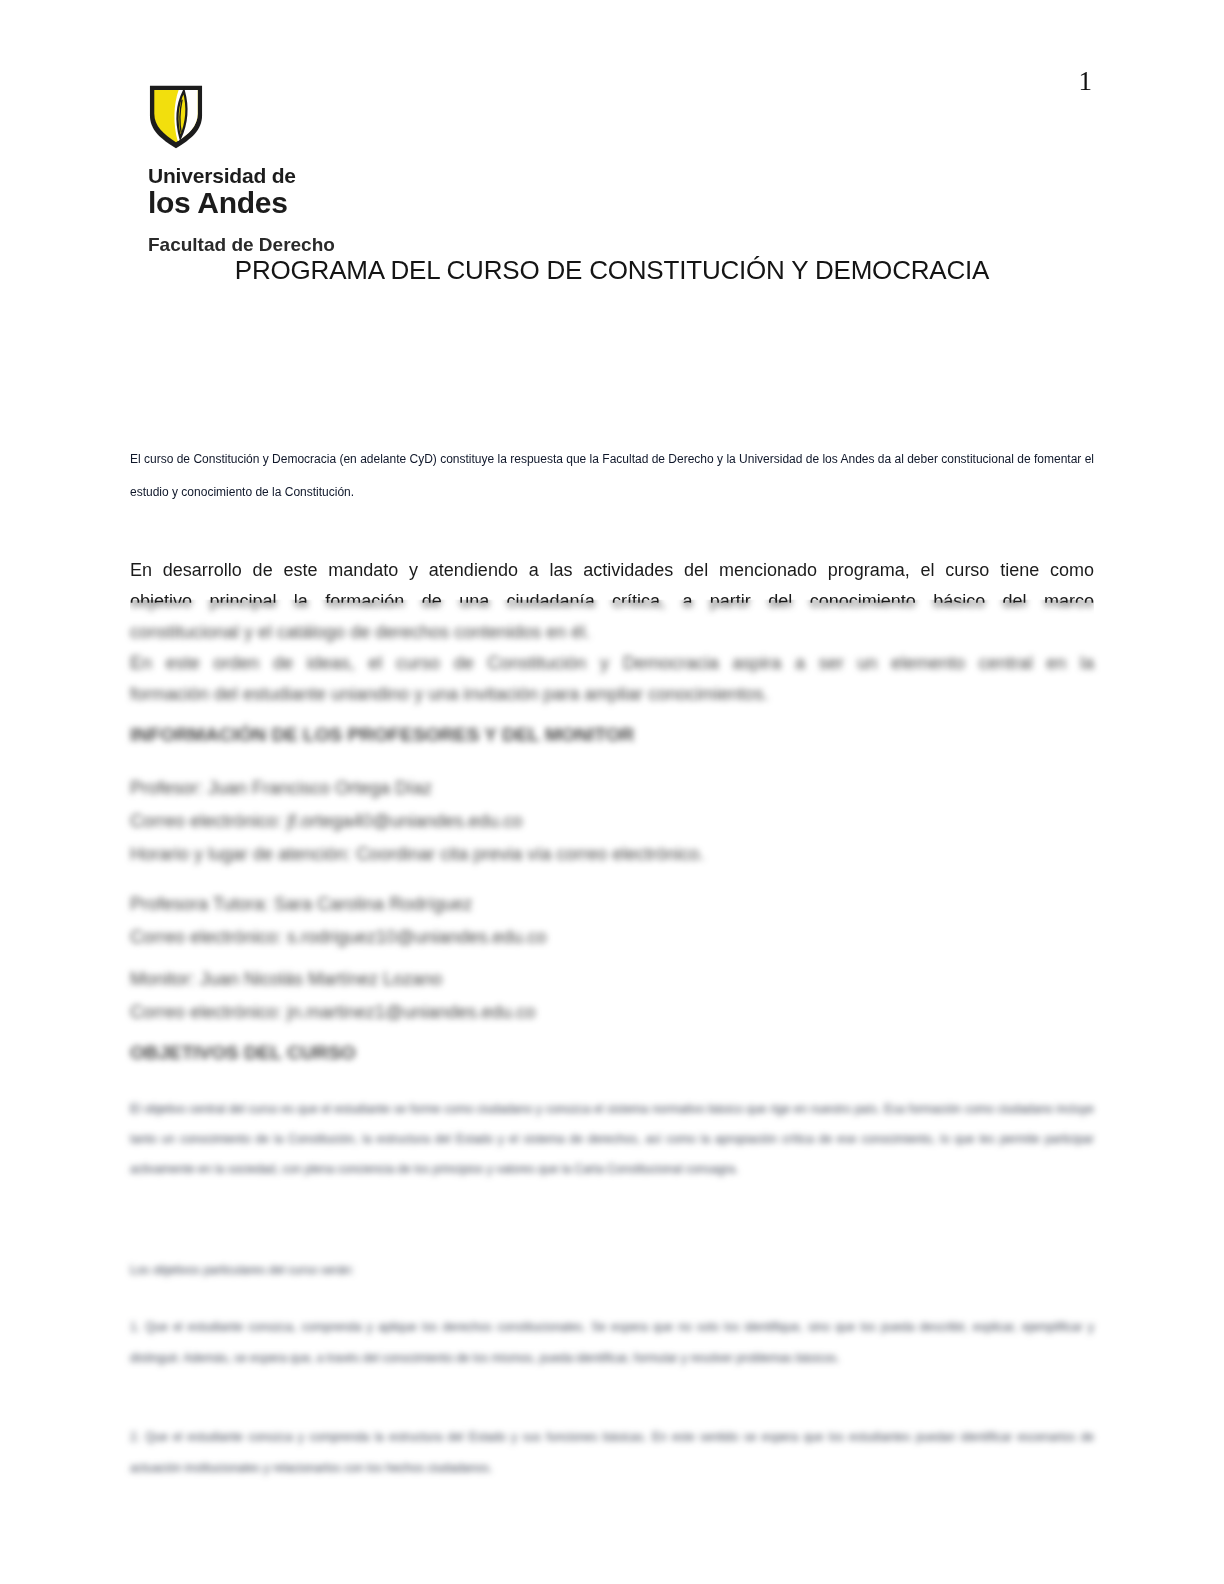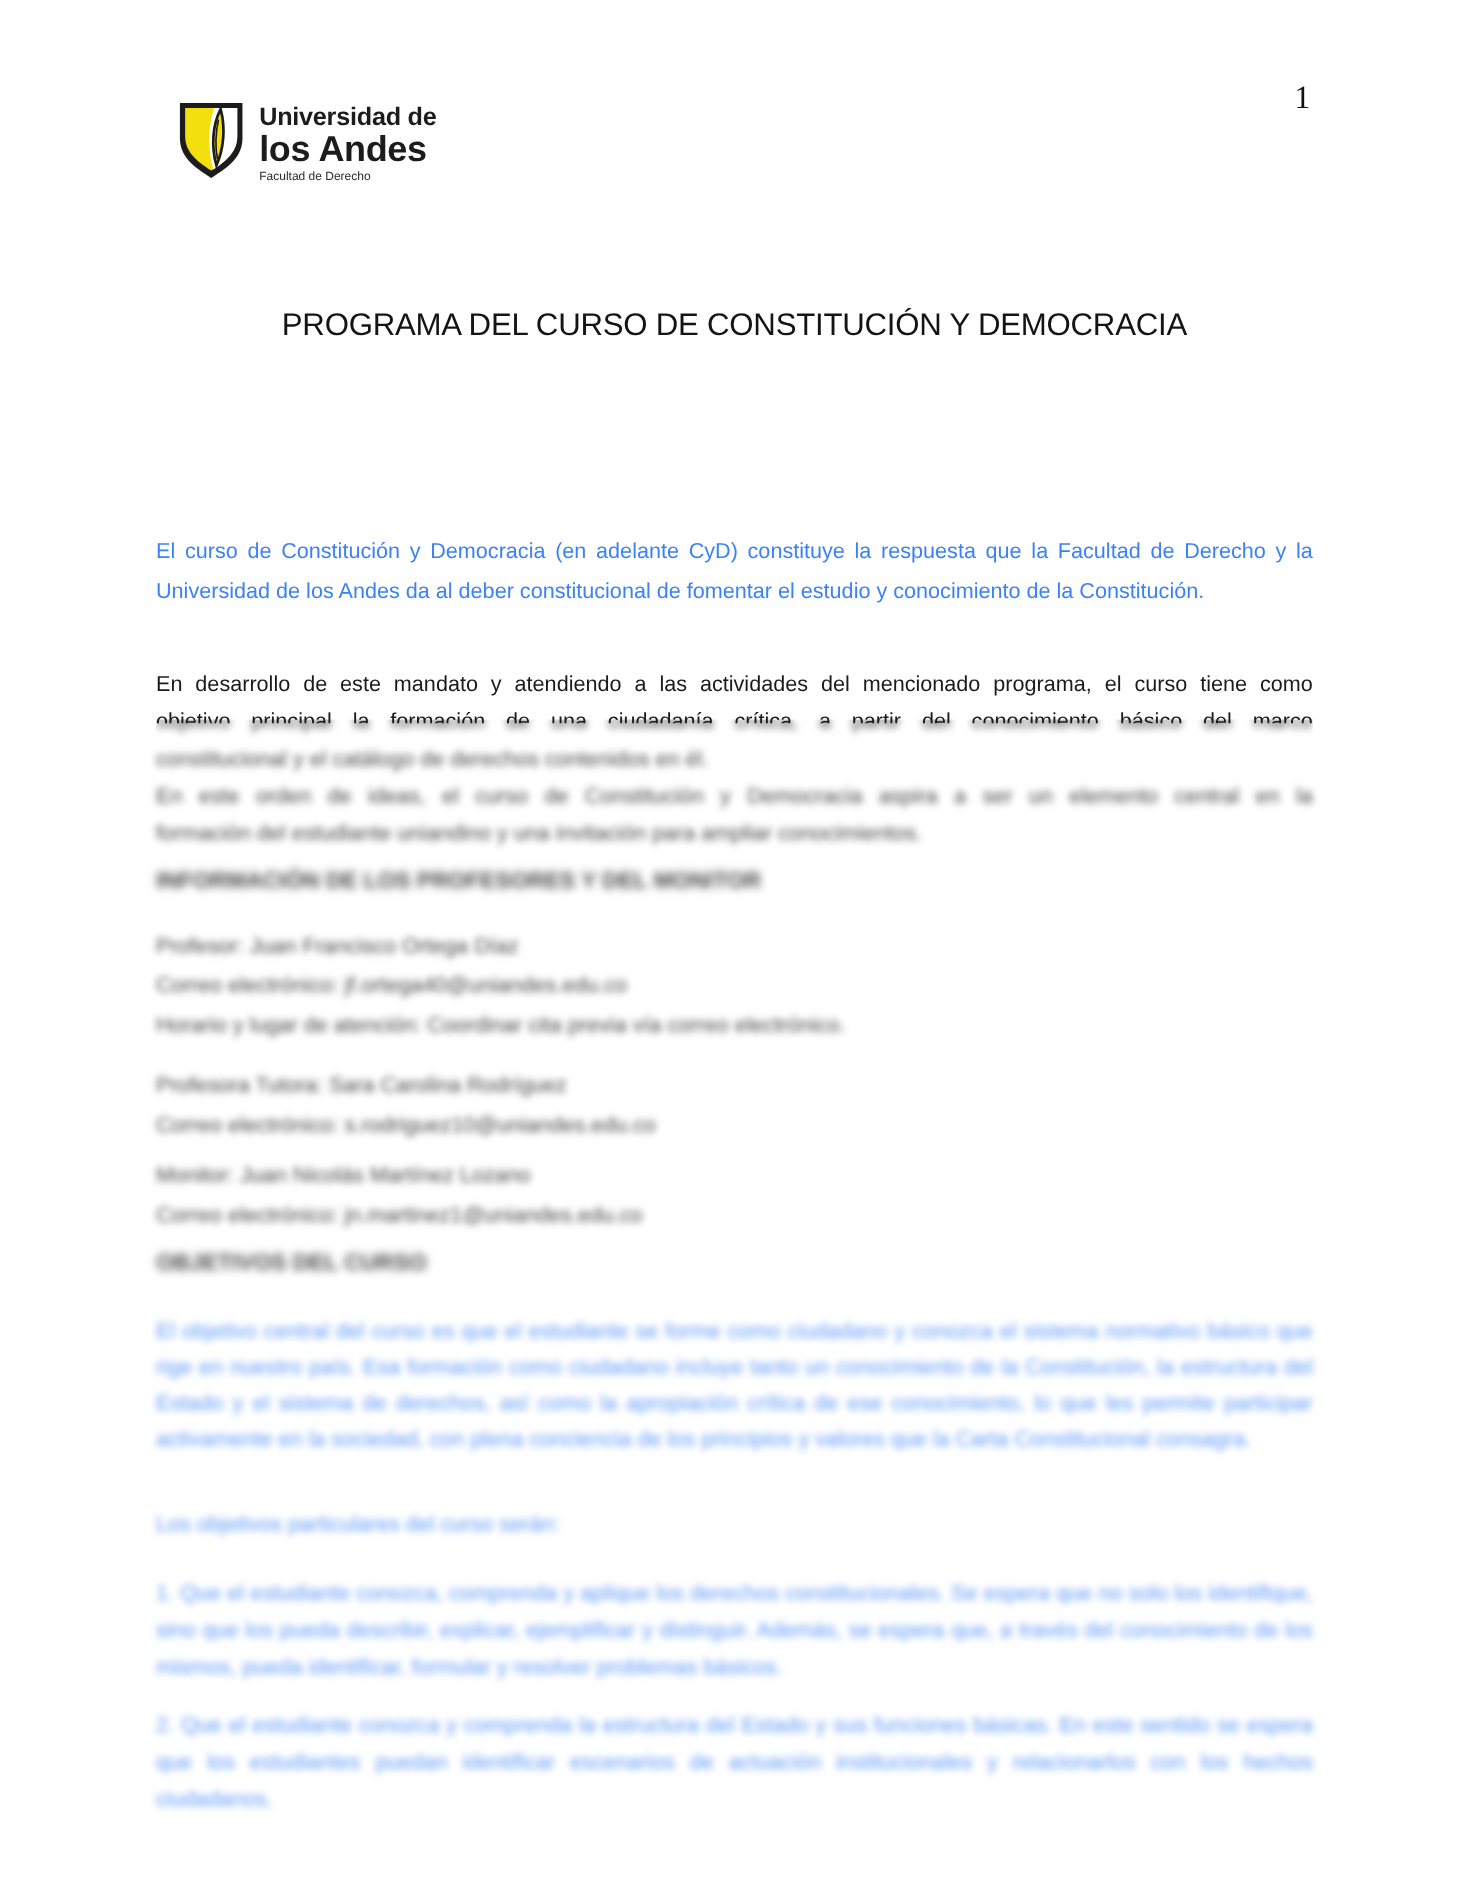--- a/index.html
+++ b/index.html
@@ -6,39 +6,39 @@
   .page {
     position:relative;
     width:1224px; height:1584px;
     background:#ffffff;
     font-family:"Liberation Sans", sans-serif;
     color:#1a1a1a;
     overflow:hidden;
   }
 
   
-  .logo { position:absolute; left:148px; top:84px; display:flex; align-items:flex-start; gap:12px; }
+  .logo { position:absolute; left:148px; top:84px; display:flex; align-items:flex-start; gap:12px;flex-direction:column; }
   .logo-shield { flex:0 0 auto; }
   .logo-text { padding-top:2px; }
   .logo-l1 { font-weight:bold; font-size:21px; line-height:24px; letter-spacing:-0.2px; color:#1c1c1c; }
   .logo-l2 { font-weight:bold; font-size:30px; line-height:29px; letter-spacing:-0.3px; color:#1c1c1c; }
-  .logo-l3 { font-weight:normal; font-size:10px; line-height:18px; margin-top:0; color:#2a2a2a; }
+  .logo-l3 { font-weight:bold; font-size:19px; line-height:18px; margin-top:19px; color:#2a2a2a; }
 
   .pagenum {
     position:absolute; top:66px; right:132px;
     font-family:"Liberation Serif", serif;
     font-size:27px; color:#111;
   }
 
   
   .abs { position:absolute; left:130px; width:964px; }
   .title { top:254px; text-align:center; font-weight:normal; font-size:26px; line-height:33px; letter-spacing:-0.2px; color:#141414; }
   .h { font-weight:bold; font-size:19px; color:#141414; }
 
-  .body-txt { font-size:18px; line-height:33px; color:#3b82f6; }
+  .body-txt { font-size:12px; line-height:33px; color:#0f172a; }
   .just { text-align:justify; }
 
   .lines { font-size:18px; color:#1b1b1b; }
   .lines .line { height:31px; line-height:31px; }
   .jl { text-align:justify; text-align-last:justify; }
 
   
   .blur  { filter: blur(3px) opacity(0.82); }
   .blur-h { filter: blur(3.4px) opacity(0.8); }
 

